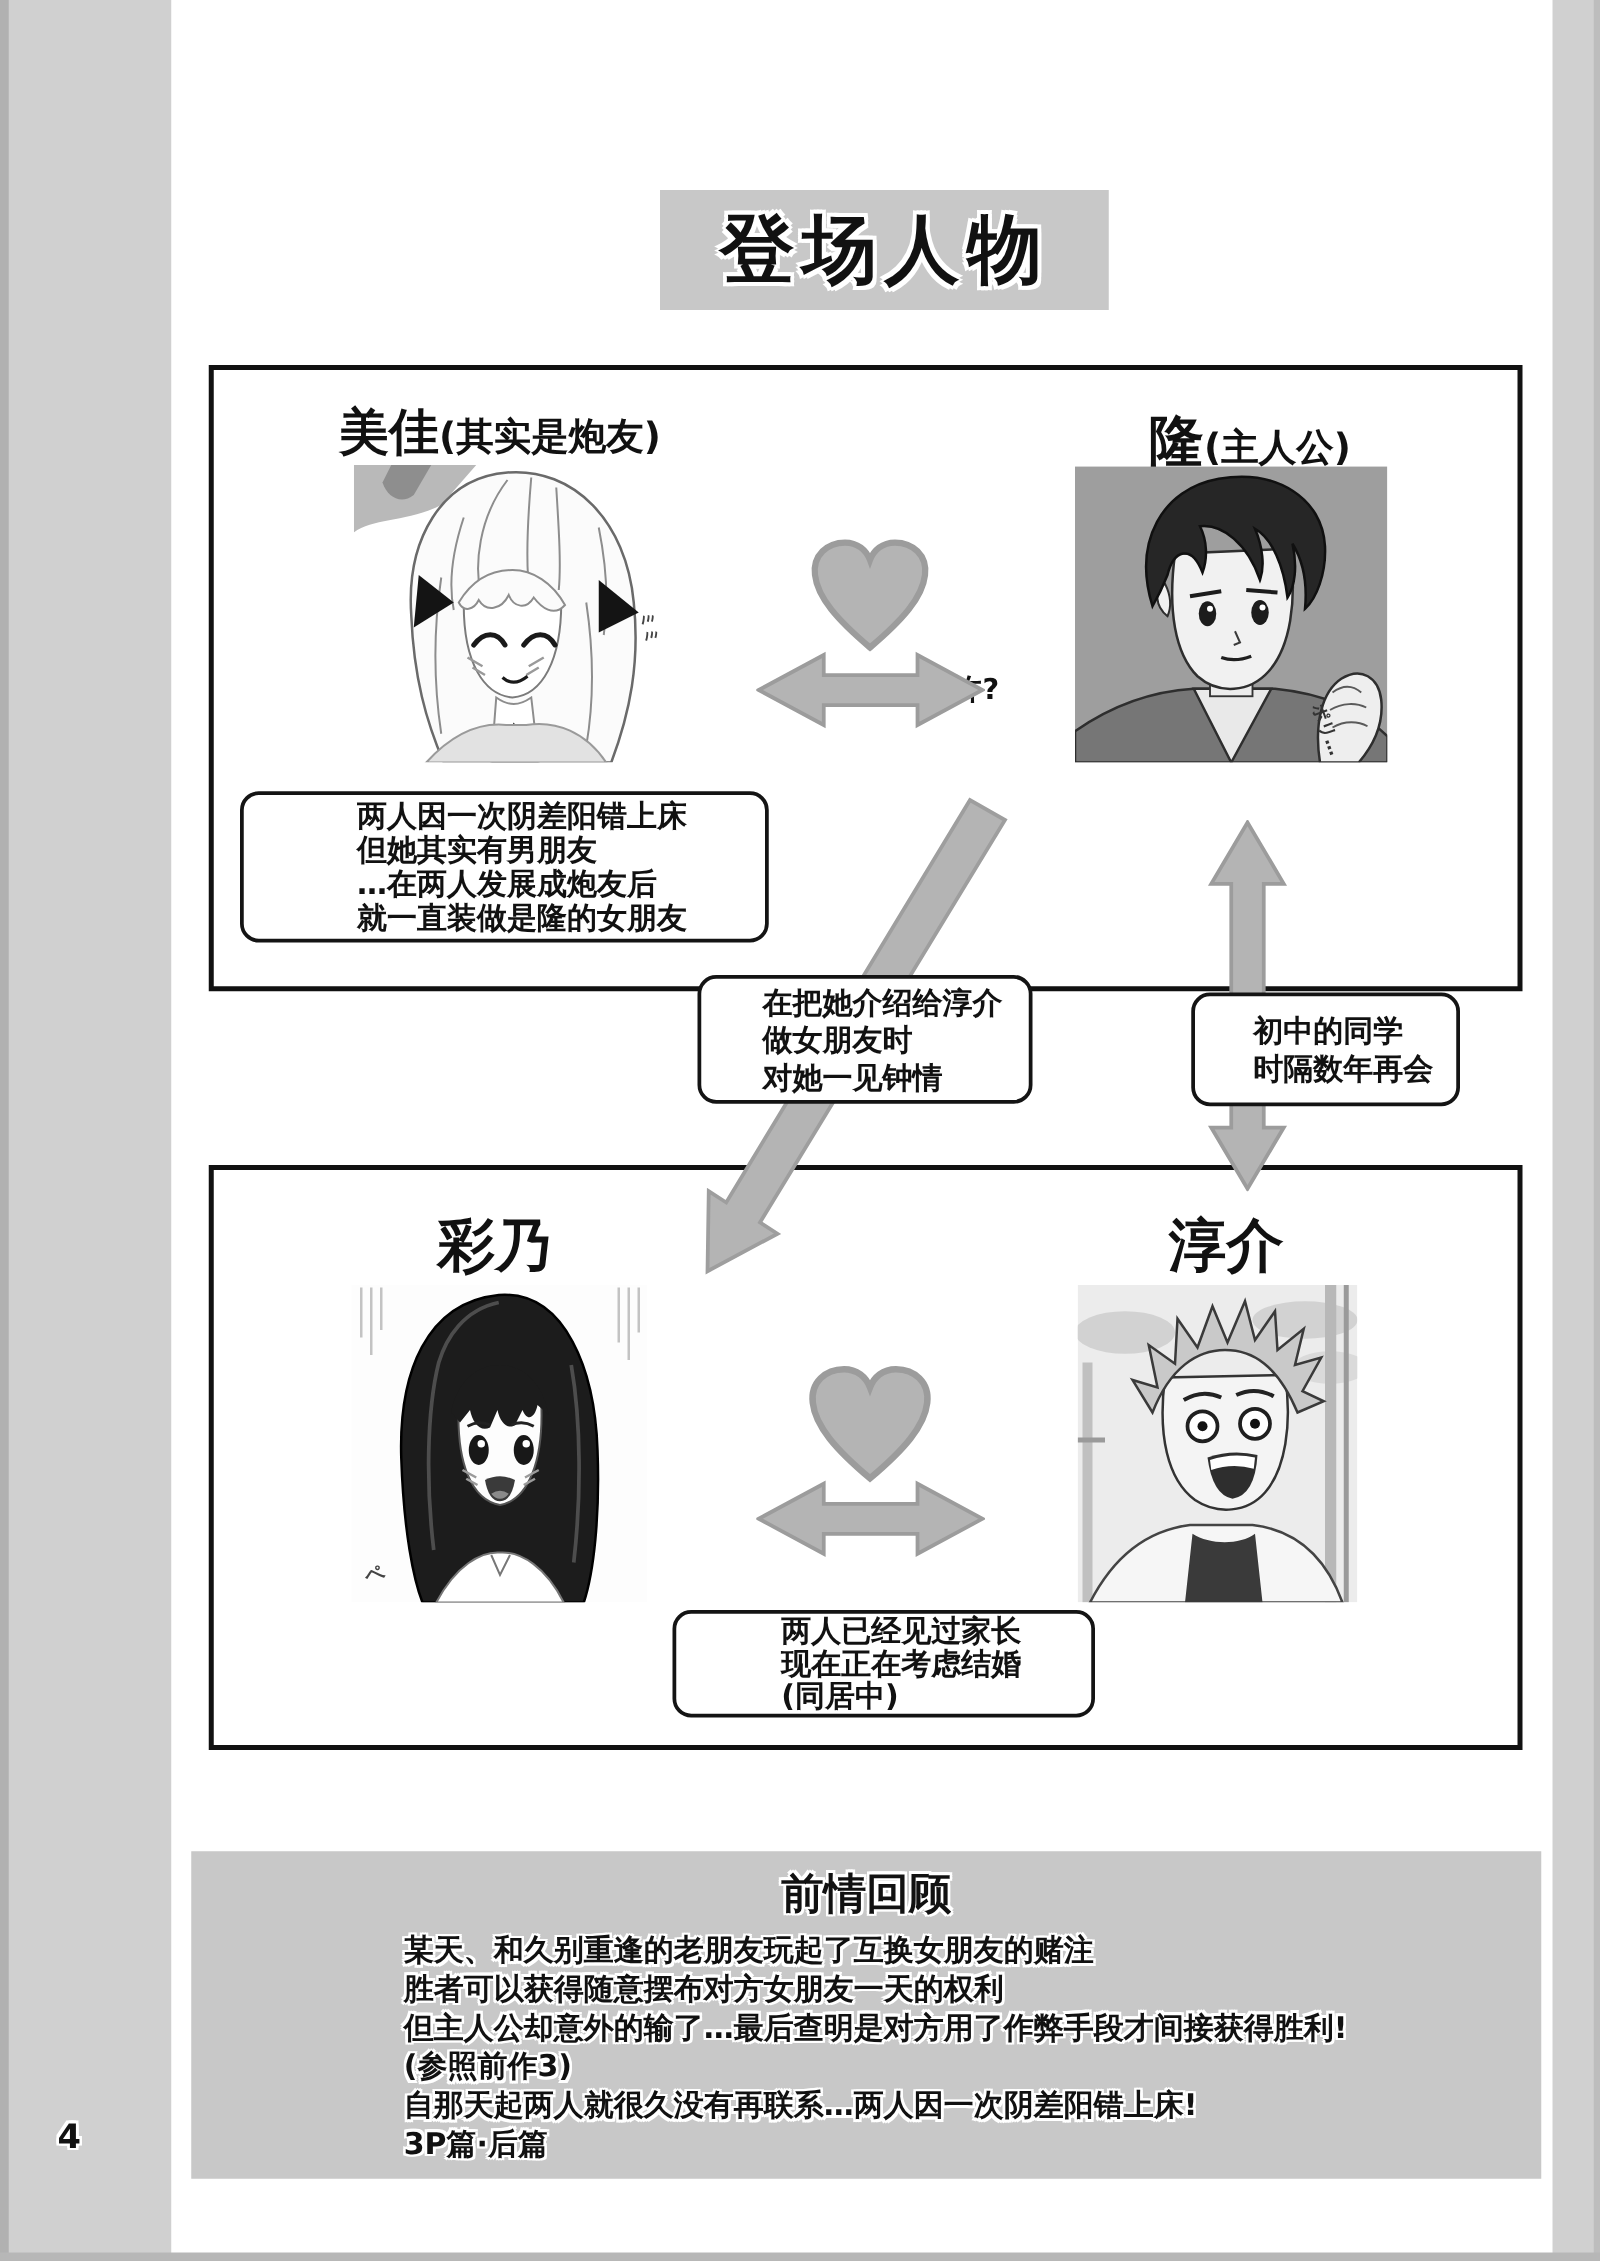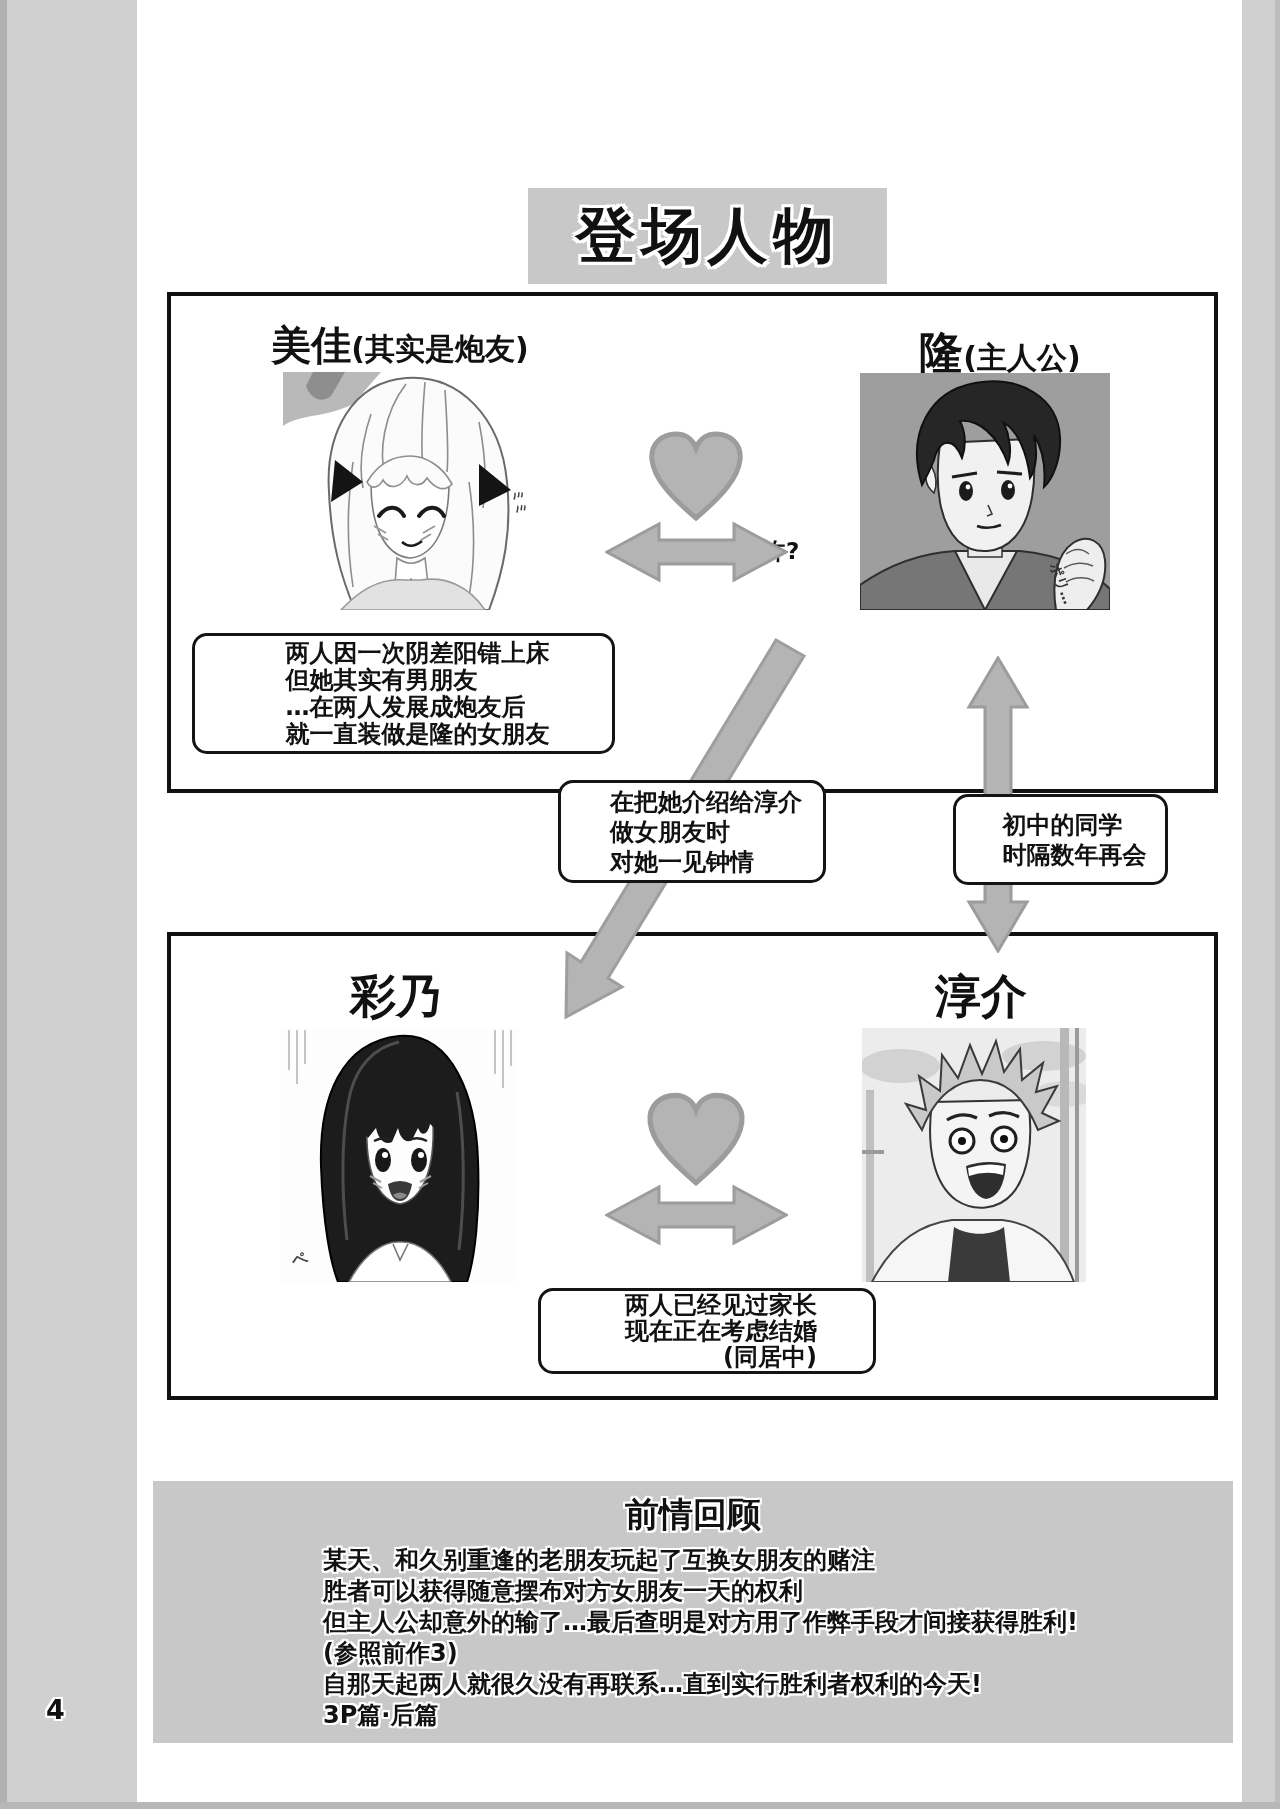--- a/index.html
+++ b/index.html
@@ -6,21 +6,21 @@
   .page{position:relative;width:1280px;height:1809px;background:#d0d0d0;overflow:hidden;
         font-family:"DejaVu Sans","Liberation Sans",sans-serif;font-weight:bold;color:#111;}
   .sheet{position:absolute;left:137px;top:0;width:1105px;height:1809px;background:#ffffff;z-index:0;}
   .edge-l{position:absolute;left:0;top:0;width:7px;height:100%;background:#b1b1b1;z-index:6;}
   .edge-r{position:absolute;right:0;top:0;width:5px;height:100%;background:#bdbdbd;z-index:6;}
   .edge-b{position:absolute;left:0;bottom:0;width:100%;height:7px;background:#b7b7b7;z-index:6;}
 
   .outlined{text-shadow:-2px -2px 0 #fff,2px -2px 0 #fff,-2px 2px 0 #fff,2px 2px 0 #fff,
             0 -2px 0 #fff,0 2px 0 #fff,-2px 0 0 #fff,2px 0 0 #fff;}
   .outlined-big{text-shadow:-3px -3px 0 #fff,3px -3px 0 #fff,-3px 3px 0 #fff,3px 3px 0 #fff,
-            0 -3px 0 #fff,0 3px 0 #fff,-3px 0 0 #fff,3px 0 0 #fff;margin-top:36px;}
+            0 -3px 0 #fff,0 3px 0 #fff,-3px 0 0 #fff,3px 0 0 #fff;}
 
   .title-box{position:absolute;left:528px;top:152px;width:359px;height:96px;background:#c8c8c8;
              z-index:2;display:flex;align-items:center;justify-content:center;
              font-size:60px;letter-spacing:6px;}
 
   .char-box{position:absolute;left:167px;width:1051px;background:#fff;border:4px solid #111;
             box-sizing:border-box;z-index:1;}
   .box-top{top:292px;height:501px;}
   .box-bottom{top:932px;height:468px;}
 
@@ -50,21 +50,21 @@
 
   .maybe-label{position:absolute;left:740px;top:492px;z-index:3;font-size:23px;margin-top:44px;}
 
   .callout{position:absolute;z-index:4;background:#fff;border:3px solid #141414;border-radius:15px;
            display:flex;align-items:center;justify-content:center;font-size:24px;line-height:28px;padding-left:28px;}
   .callout .lines{text-align:left;}
   .co-mika{left:192px;top:633px;width:389px;height:115px;line-height:27px;}
   .co-intro{left:558px;top:780px;width:234px;height:97px;line-height:30px;}
   .co-reunion{left:912px;top:794px;width:181px;height:85px;line-height:30px;margin-left:41px;}
   .co-couple{left:538px;top:1288px;width:304px;height:80px;line-height:26px;}
-  .co-couple .lines{text-align:right;}
+  .co-couple .lines{text-align:left;}
 
   .recap-box{position:absolute;left:153px;top:1481px;width:1080px;height:262px;background:#c8c8c8;z-index:1;}
   .recap-title{position:absolute;left:153px;top:1492px;width:1080px;text-align:center;font-size:34px;z-index:2;}
   .recap-lines{position:absolute;left:323px;top:1545px;z-index:2;font-size:24px;line-height:31px;}
 
   .page-number{position:absolute;left:46px;top:1694px;font-size:27px;z-index:2;}
 </style>
 </head>
 <body>
 
@@ -247,21 +247,21 @@
     </div>
   </div>
 
   <div class="recap-box"></div>
   <div class="recap-title outlined">前情回顾</div>
   <div class="recap-lines outlined">
     <div>某天、和久别重逢的老朋友玩起了互换女朋友的赌注</div>
     <div>胜者可以获得随意摆布对方女朋友一天的权利</div>
     <div>但主人公却意外的输了…最后查明是对方用了作弊手段才间接获得胜利!</div>
     <div>(参照前作3)</div>
-    <div>自那天起两人就很久没有再联系…直到实行胜利者权利的今天!</div>
+    <div>自那天起两人就很久没有再联系…两人因一次阴差阳错上床!</div>
     <div>3P篇·后篇</div>
   </div>
 
   <div class="page-number outlined">4</div>
 
   <div class="edge-l"></div>
   <div class="edge-r"></div>
   <div class="edge-b"></div>
 </div>
 

